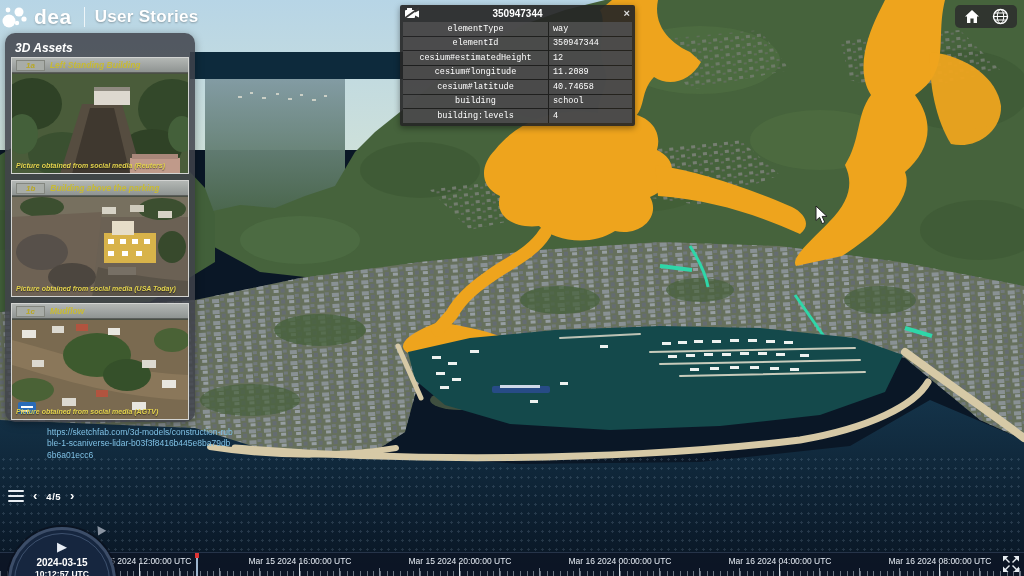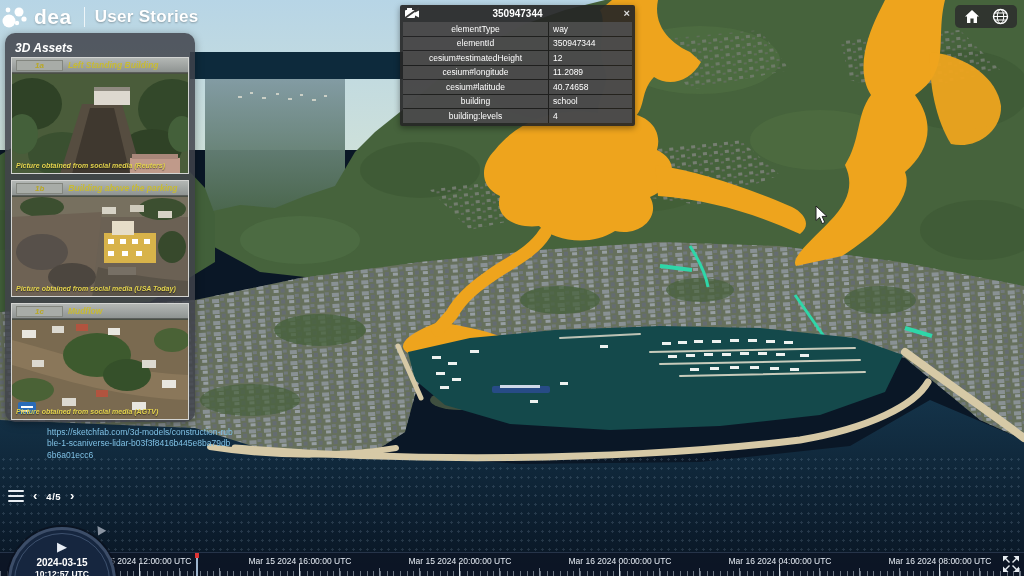--- a/index.html
+++ b/index.html
@@ -22,42 +22,42 @@
 
   
   .panel{position:absolute;left:5px;top:33px;width:190px;height:389px;z-index:10;
     background:rgba(64,66,74,.85);border-radius:10px;box-shadow:0 2px 8px rgba(0,0,0,.35);font-style:italic;}
   .panel-title{color:#fff;font-size:12px;font-weight:bold;padding:8px 0 0 10px;}
   .card{position:absolute;left:6px;width:178px;height:117px;border:1px solid rgba(235,235,235,.85);
     background:#4a4f44;overflow:hidden;}
   .card-head{height:15px;background:linear-gradient(#b3b7b4,#8f9492);border-bottom:1px solid #5a5d5a;
     display:flex;align-items:center;padding:0 4px;gap:5px;}
   .card-id{font-size:8px;font-weight:bold;color:#b9a825;border:1px solid #83867f;background:#a8aca7;
-    padding:0 18px;line-height:9px;}
+    padding:0 9px;line-height:9px;}
   .card-title{font-size:8.5px;font-weight:bold;color:#c8bb33;white-space:nowrap;}
   .card-img{position:absolute;left:0;top:16px;width:176px;height:100px;}
   .card-caption{position:absolute;left:4px;bottom:4px;right:2px;font-size:7px;font-weight:bold;
     color:#e3d34d;text-shadow:0 1px 1px rgba(0,0,0,.5);z-index:2;}
   .panel-link{position:absolute;left:8px;top:427px;width:186px;z-index:10;font-size:8.5px;line-height:1.35;
     color:#7fc0e4;word-break:break-all;cursor:pointer;margin-left:39px;}
   .pager{position:absolute;left:8px;top:488px;z-index:10;display:flex;align-items:center;gap:9px;color:#fff;}
   .burger{display:flex;flex-direction:column;gap:3px;cursor:pointer;padding:2px 0;}
   .burger span{display:block;width:16px;height:2px;background:#e8edf2;border-radius:1px;}
   .pg-arrow{font-size:13px;font-weight:bold;cursor:pointer;line-height:14px;}
   .pg-num{font-size:9.5px;font-weight:bold;letter-spacing:.5px;}
 
   
   .infobox{position:absolute;left:400px;top:5px;width:235px;z-index:11;
     background:rgba(38,38,38,.92);border-radius:2px;box-shadow:0 2px 6px rgba(0,0,0,.4);padding-bottom:3px;}
   .ib-titlebar{position:relative;height:17px;display:flex;align-items:center;justify-content:center;}
   .ib-title{color:#fff;font-size:10px;font-weight:bold;}
   .ib-cam{position:absolute;left:4px;top:2px;width:16px;height:12px;cursor:pointer;}
   .ib-close{position:absolute;right:5px;top:1px;color:#ddd;font-size:11px;font-weight:bold;cursor:pointer;line-height:14px;}
   .ib-table{display:flex;flex-direction:column;gap:1px;background:rgba(25,25,25,.6);margin:0 3px;}
-  .ib-row{display:flex;gap:1px;height:13.5px;}
+  .ib-row{display:flex;gap:1px;height:13.5px;font-family:Liberation Mono, monospace;}
   .ib-key{flex:0 0 145px;background:rgba(90,90,90,.75);color:#fff;font-size:8.5px;
     display:flex;align-items:center;justify-content:center;}
   .ib-val{flex:1;background:rgba(90,90,90,.75);color:#fff;font-size:8.5px;
     display:flex;align-items:center;padding-left:4px;}
 
   
   .nav-pill{position:absolute;right:7px;top:5px;z-index:10;height:23px;display:flex;align-items:center;
     background:rgba(45,45,45,.85);border-radius:5px;padding:0 4px;gap:2px;}
   .nav-btn{width:26px;height:21px;display:flex;align-items:center;justify-content:center;cursor:pointer;}
 

